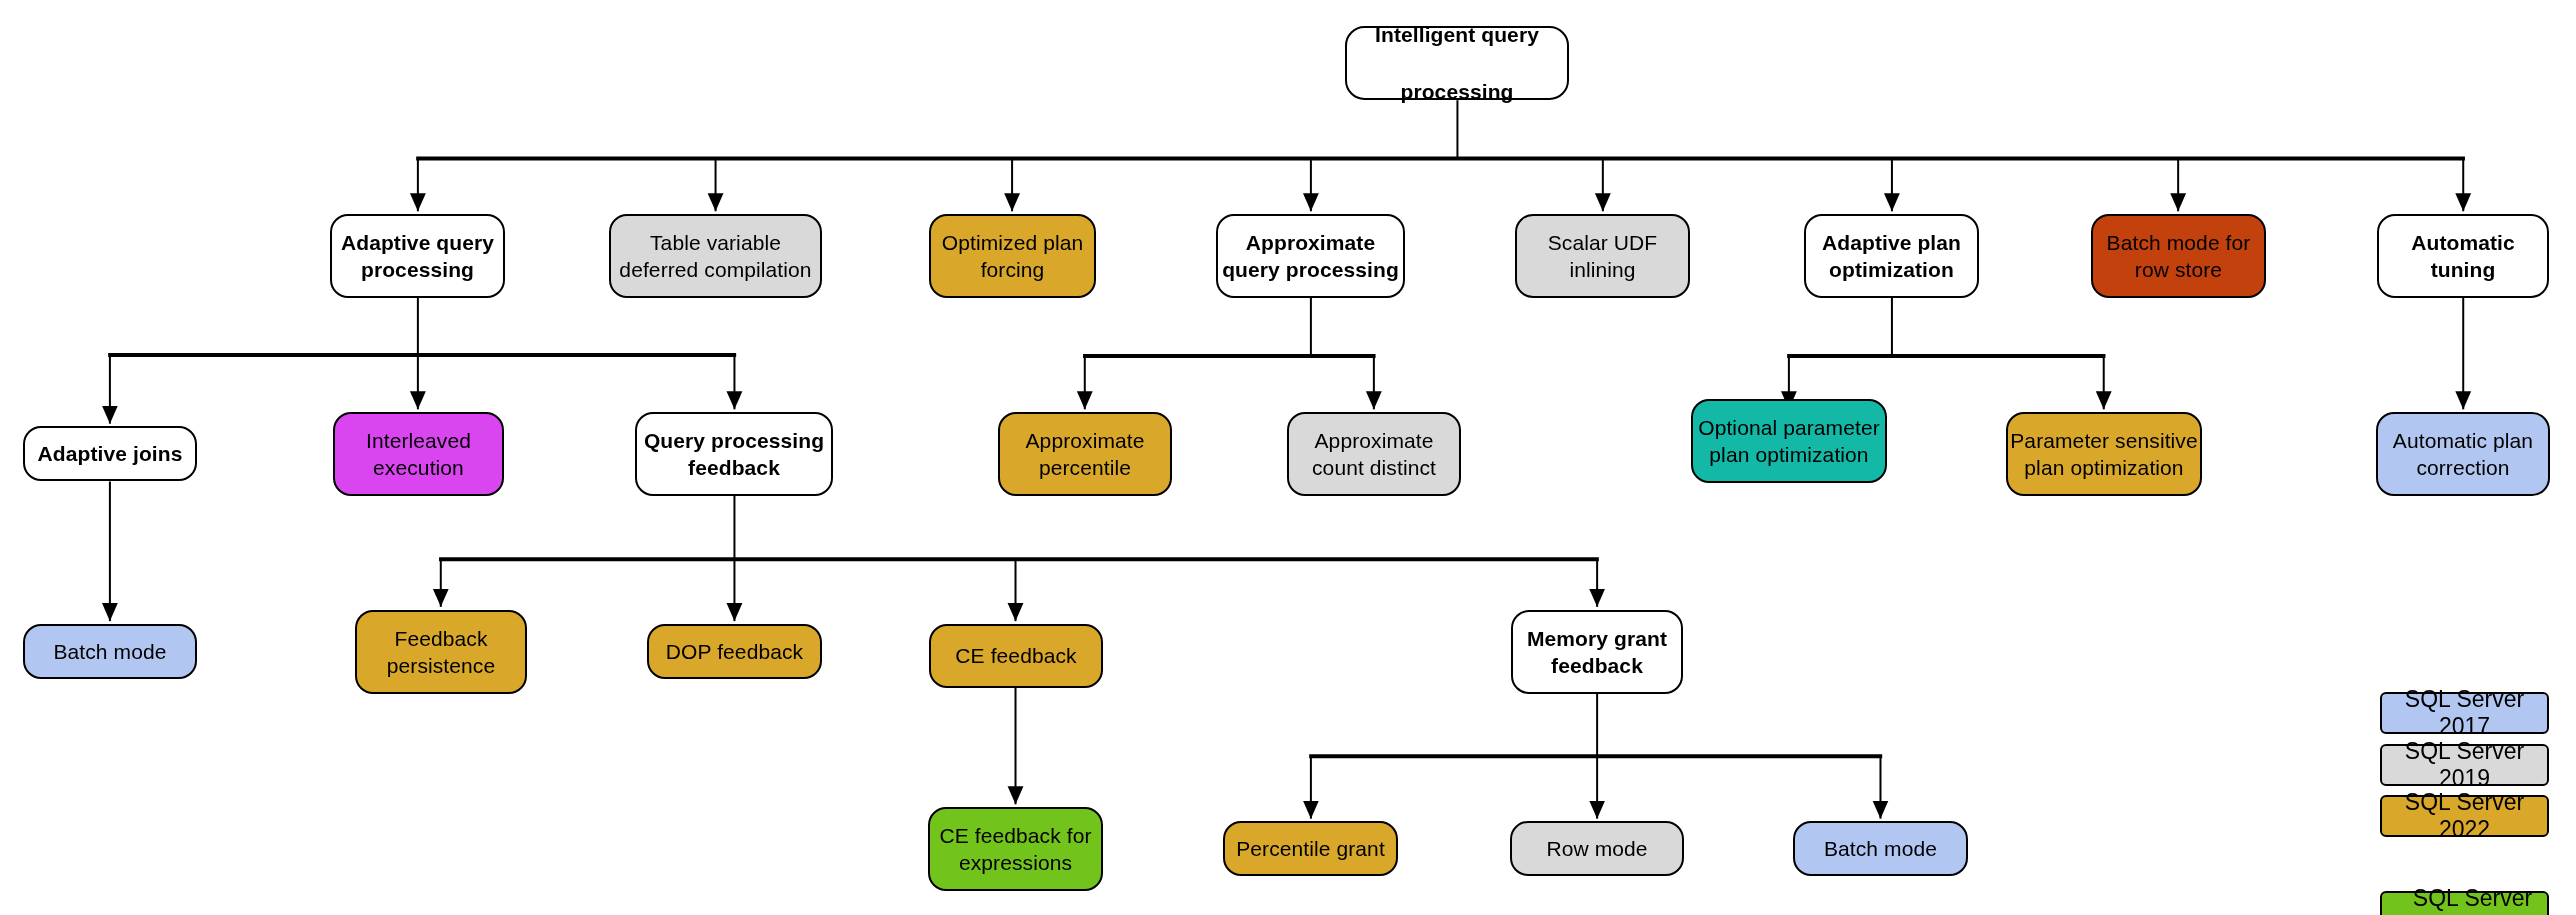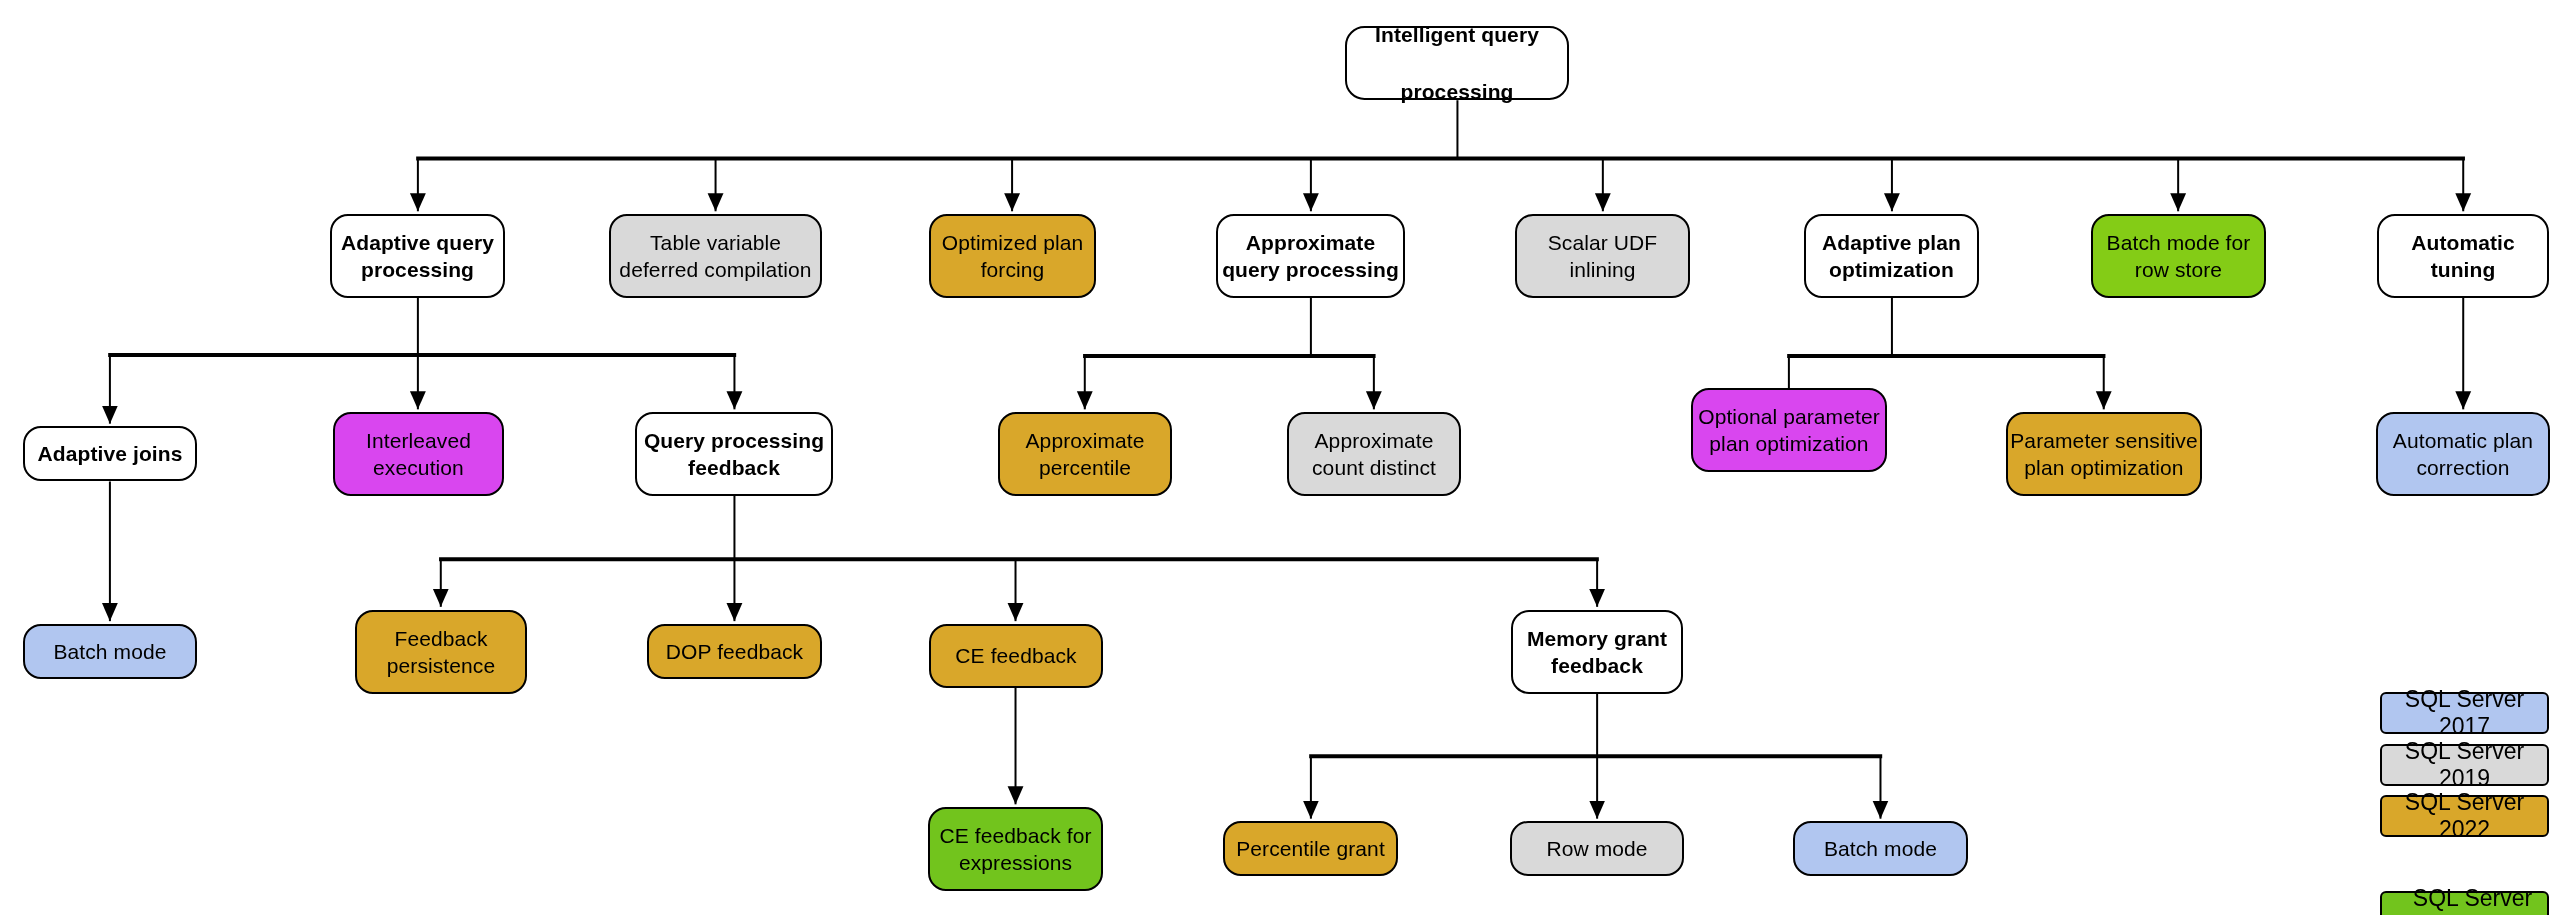--- a/index.html
+++ b/index.html
@@ -121,21 +121,21 @@
         <div>query processing</div>
       </div>
       <div class="node" style="left: 1515px; top: 214px; width: 175px; height: 84px; background: rgb(217, 217, 217);">
         <div>Scalar UDF</div>
         <div>inlining</div>
       </div>
       <div class="node bold" style="left: 1804px; top: 214px; width: 175px; height: 84px; background: rgb(255, 255, 255);">
         <div>Adaptive plan</div>
         <div>optimization</div>
       </div>
-      <div class="node" style="left: 2091px; top: 214px; width: 175px; height: 84px; background: #84cc16;">
+      <div class="node" style="left: 2091px; top: 214px; width: 175px; height: 84px; background: #c2410c;">
         <div>Batch mode for</div>
         <div>row store</div>
       </div>
       <div class="node bold" style="left: 2377px; top: 214px; width: 172px; height: 84px; background: rgb(255, 255, 255);">
         <div>Automatic</div>
         <div>tuning</div>
       </div>
       <div class="node bold" style="left: 23px; top: 426px; width: 174px; height: 55px; background: rgb(255, 255, 255);">
         <div>Adaptive joins</div>
       </div>
@@ -148,21 +148,21 @@
         <div>feedback</div>
       </div>
       <div class="node" style="left: 998px; top: 412px; width: 174px; height: 84px; background: rgb(217, 167, 42);">
         <div>Approximate</div>
         <div>percentile</div>
       </div>
       <div class="node" style="left: 1287px; top: 412px; width: 174px; height: 84px; background: rgb(217, 217, 217);">
         <div>Approximate</div>
         <div>count distinct</div>
       </div>
-      <div class="node" style="left: 1691px; top: 388px; width: 196px; height: 84px; background: #d946ef;">
+      <div class="node" style="left: 1691px; top: 399px; width: 196px; height: 84px; background: #14b8a6;">
         <div>Optional parameter</div>
         <div>plan optimization</div>
       </div>
       <div class="node" style="left: 2006px; top: 412px; width: 196px; height: 84px; background: rgb(217, 167, 42);">
         <div>Parameter sensitive</div>
         <div>plan optimization</div>
       </div>
       <div class="node" style="left: 2376px; top: 412px; width: 174px; height: 84px; background: rgb(177, 198, 240);">
         <div>Automatic plan</div>
         <div>correction</div>

